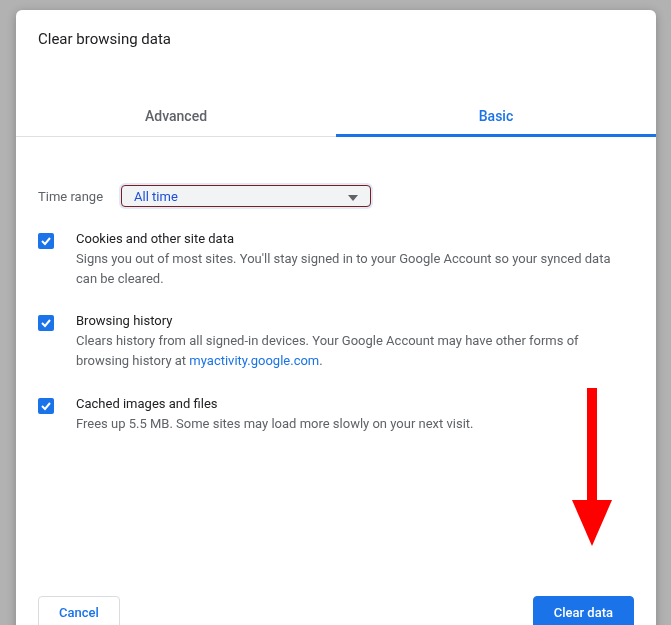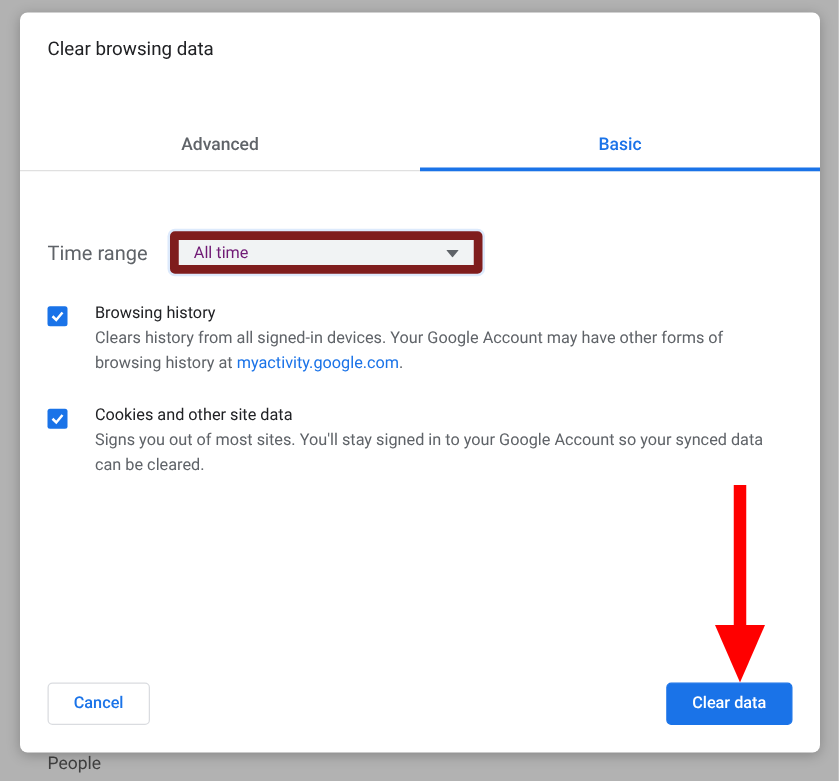--- a/index.html
+++ b/index.html
@@ -65,33 +65,33 @@
     padding: 16px 22px 10px 22px;
   }
   .time-row {
     display: flex;
     align-items: center;
     gap: 18px;
     margin-bottom: 24px;
   }
   .time-label {
     color: #5f6368;
-    font-size: 16px;
+    font-size: 13px;
   }
   .select {
     display: flex;
     align-items: center;
     justify-content: space-between;
     width: 250px;
-    height: 34px;
-    border: 7px solid #7f1d1d;
+    height: 22px;
+    border: 1px solid #7f1d1d;
     background: #f1f3f4;
     border-radius: 4px;
     padding: 0 12px;
-    color: #701a75;
+    color: #1d4ed8;
     font-size: 13px;
     cursor: pointer;
     box-shadow: 0 0 0 2px rgba(26,115,232,0.15);
   }
   .ck-row {
     display: flex;
     align-items: flex-start;
     gap: 22px;
     margin-bottom: 24px;
   }
@@ -180,39 +180,50 @@
       </div>
     </div>
 
     <div class="ck-row">
       <div class="ckbox">
         <svg width="12" height="12" viewBox="0 0 12 12">
             <path d="M2 6 L5 9 L10 3" stroke="#fff" stroke-width="2" fill="none"></path>
           </svg>
       </div>
       <div class="ck-text">
-        <div class="t1">Browsing history</div>
-        <div class="t2">
-          <span>Clears history from all signed-in devices. Your Google Account may have other forms of browsing history at </span><span class="link">myactivity.google.com</span><span>.</span>
-        </div>
+        <div class="t1">Cookies and other site data</div>
+        <div class="t2">Signs you out of most sites. You'll stay signed in to your Google Account so your synced data can be cleared.</div>
       </div>
     </div>
 
     <div class="ck-row">
       <div class="ckbox">
         <svg width="12" height="12" viewBox="0 0 12 12">
             <path d="M2 6 L5 9 L10 3" stroke="#fff" stroke-width="2" fill="none"></path>
           </svg>
       </div>
       <div class="ck-text">
-        <div class="t1">Cookies and other site data</div>
-        <div class="t2">Signs you out of most sites. You'll stay signed in to your Google Account so your synced data can be cleared.</div>
-      </div>
-    </div>
-
+        <div class="t1">Browsing history</div>
+        <div class="t2">
+          <span>Clears history from all signed-in devices. Your Google Account may have other forms of browsing history at </span><span class="link">myactivity.google.com</span><span>.</span>
+        </div>
+      </div>
+    </div>
+
+    <div class="ck-row">
+      <div class="ckbox">
+        <svg width="12" height="12" viewBox="0 0 12 12">
+            <path d="M2 6 L5 9 L10 3" stroke="#fff" stroke-width="2" fill="none"></path>
+          </svg>
+      </div>
+      <div class="ck-text">
+        <div class="t1">Cached images and files</div>
+        <div class="t2">Frees up 5.5 MB. Some sites may load more slowly on your next visit.</div>
+      </div>
+    </div>
 
   </div>
 
   <div class="footer">
     <div class="btn">Cancel</div>
     <div class="btn primary">Clear data</div>
   </div>
 </div>
 
 <div class="arrow-wrap">

